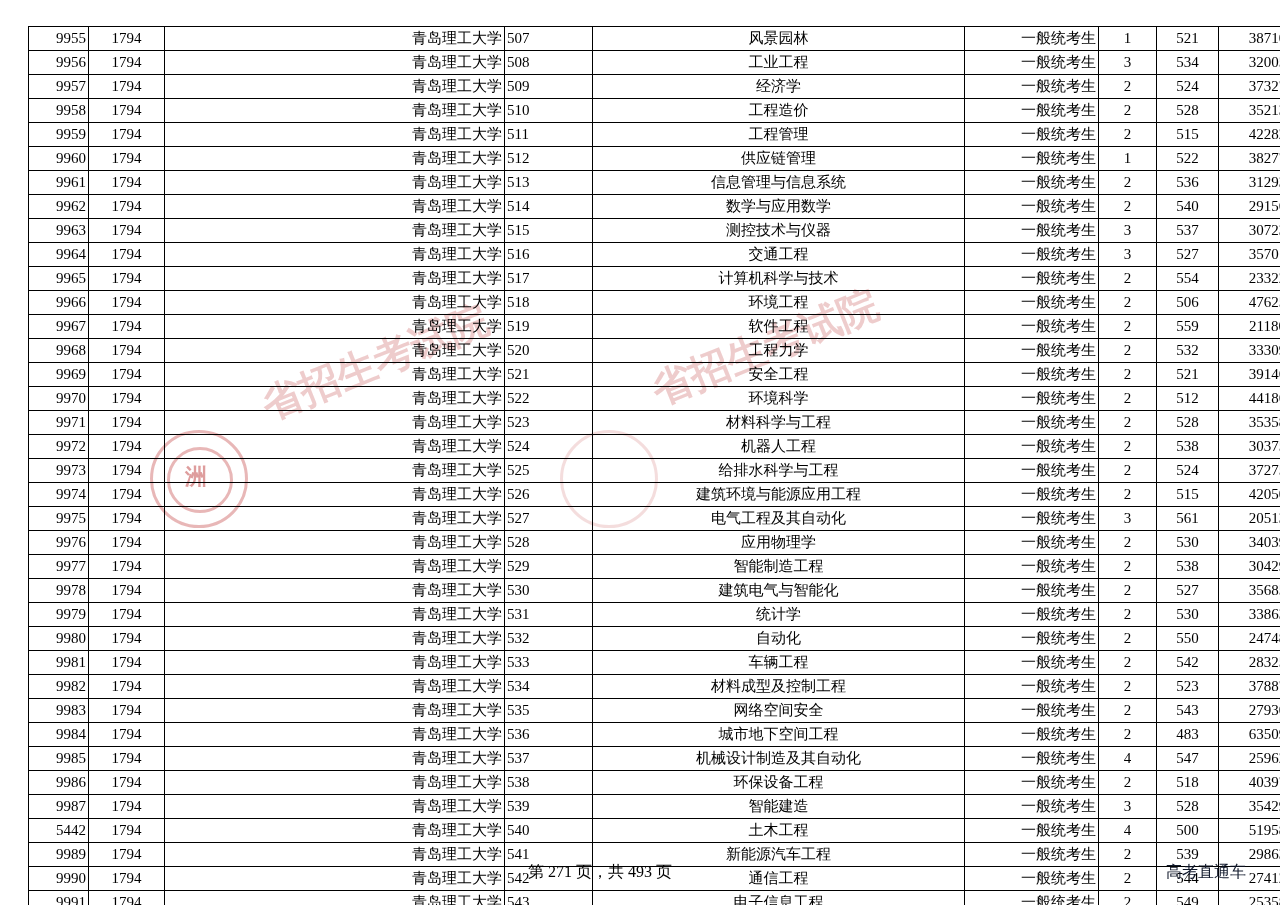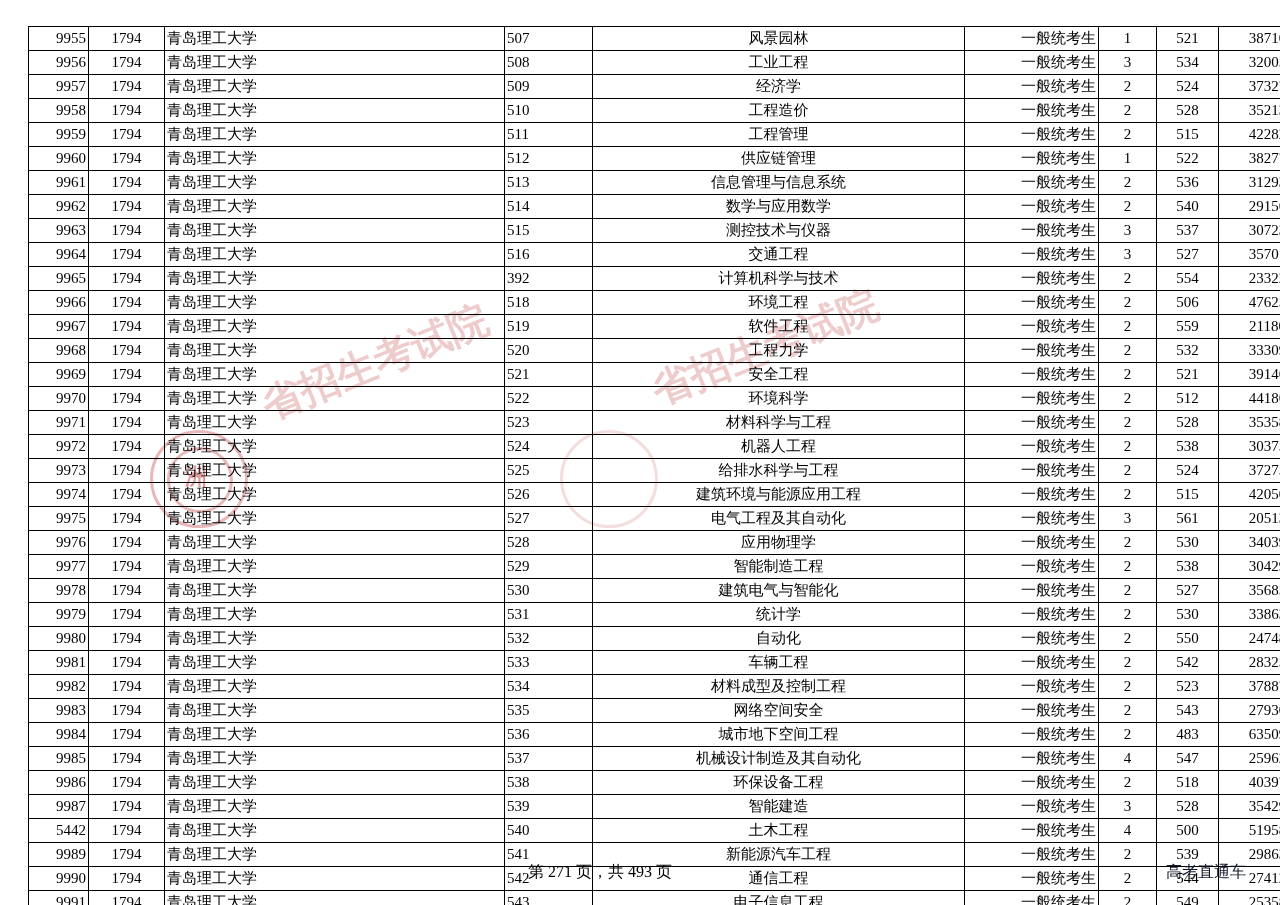--- a/index.html
+++ b/index.html
@@ -110,21 +110,21 @@
   col.c-school { width: 340px; }
   col.c-major  { width: 88px; }
   col.c-name   { width: 372px; }
   col.c-type   { width: 134px; }
   col.c-plan   { width: 58px; }
   col.c-score  { width: 62px; }
   col.c-rank   { width: 98px; }
 
   .cell-seq    { text-align: right; }
   .cell-code   { text-align: center; }
-  .cell-school { text-align: left; }
+  .cell-school { text-align: right; }
   .cell-major  { text-align: left; padding-left: 8px; }
   .cell-name   { text-align: center; }
   .cell-type   { text-align: right; margin-left: 40px; }
   .cell-plan   { text-align: center; }
   .cell-score  { text-align: center; }
   .cell-rank   { text-align: center; }
 
   
   .footer {
     position: absolute;
@@ -285,21 +285,21 @@
           <td class="cell-name">交通工程</td>
           <td class="cell-type">一般统考生</td>
           <td class="cell-plan">3</td>
           <td class="cell-score">527</td>
           <td class="cell-rank">35701</td>
         </tr>
         <tr>
           <td class="cell-seq">9965</td>
           <td class="cell-code">1794</td>
           <td class="cell-school">青岛理工大学</td>
-          <td class="cell-major">392</td>
+          <td class="cell-major">517</td>
           <td class="cell-name">计算机科学与技术</td>
           <td class="cell-type">一般统考生</td>
           <td class="cell-plan">2</td>
           <td class="cell-score">554</td>
           <td class="cell-rank">23322</td>
         </tr>
         <tr>
           <td class="cell-seq">9966</td>
           <td class="cell-code">1794</td>
           <td class="cell-school">青岛理工大学</td>

